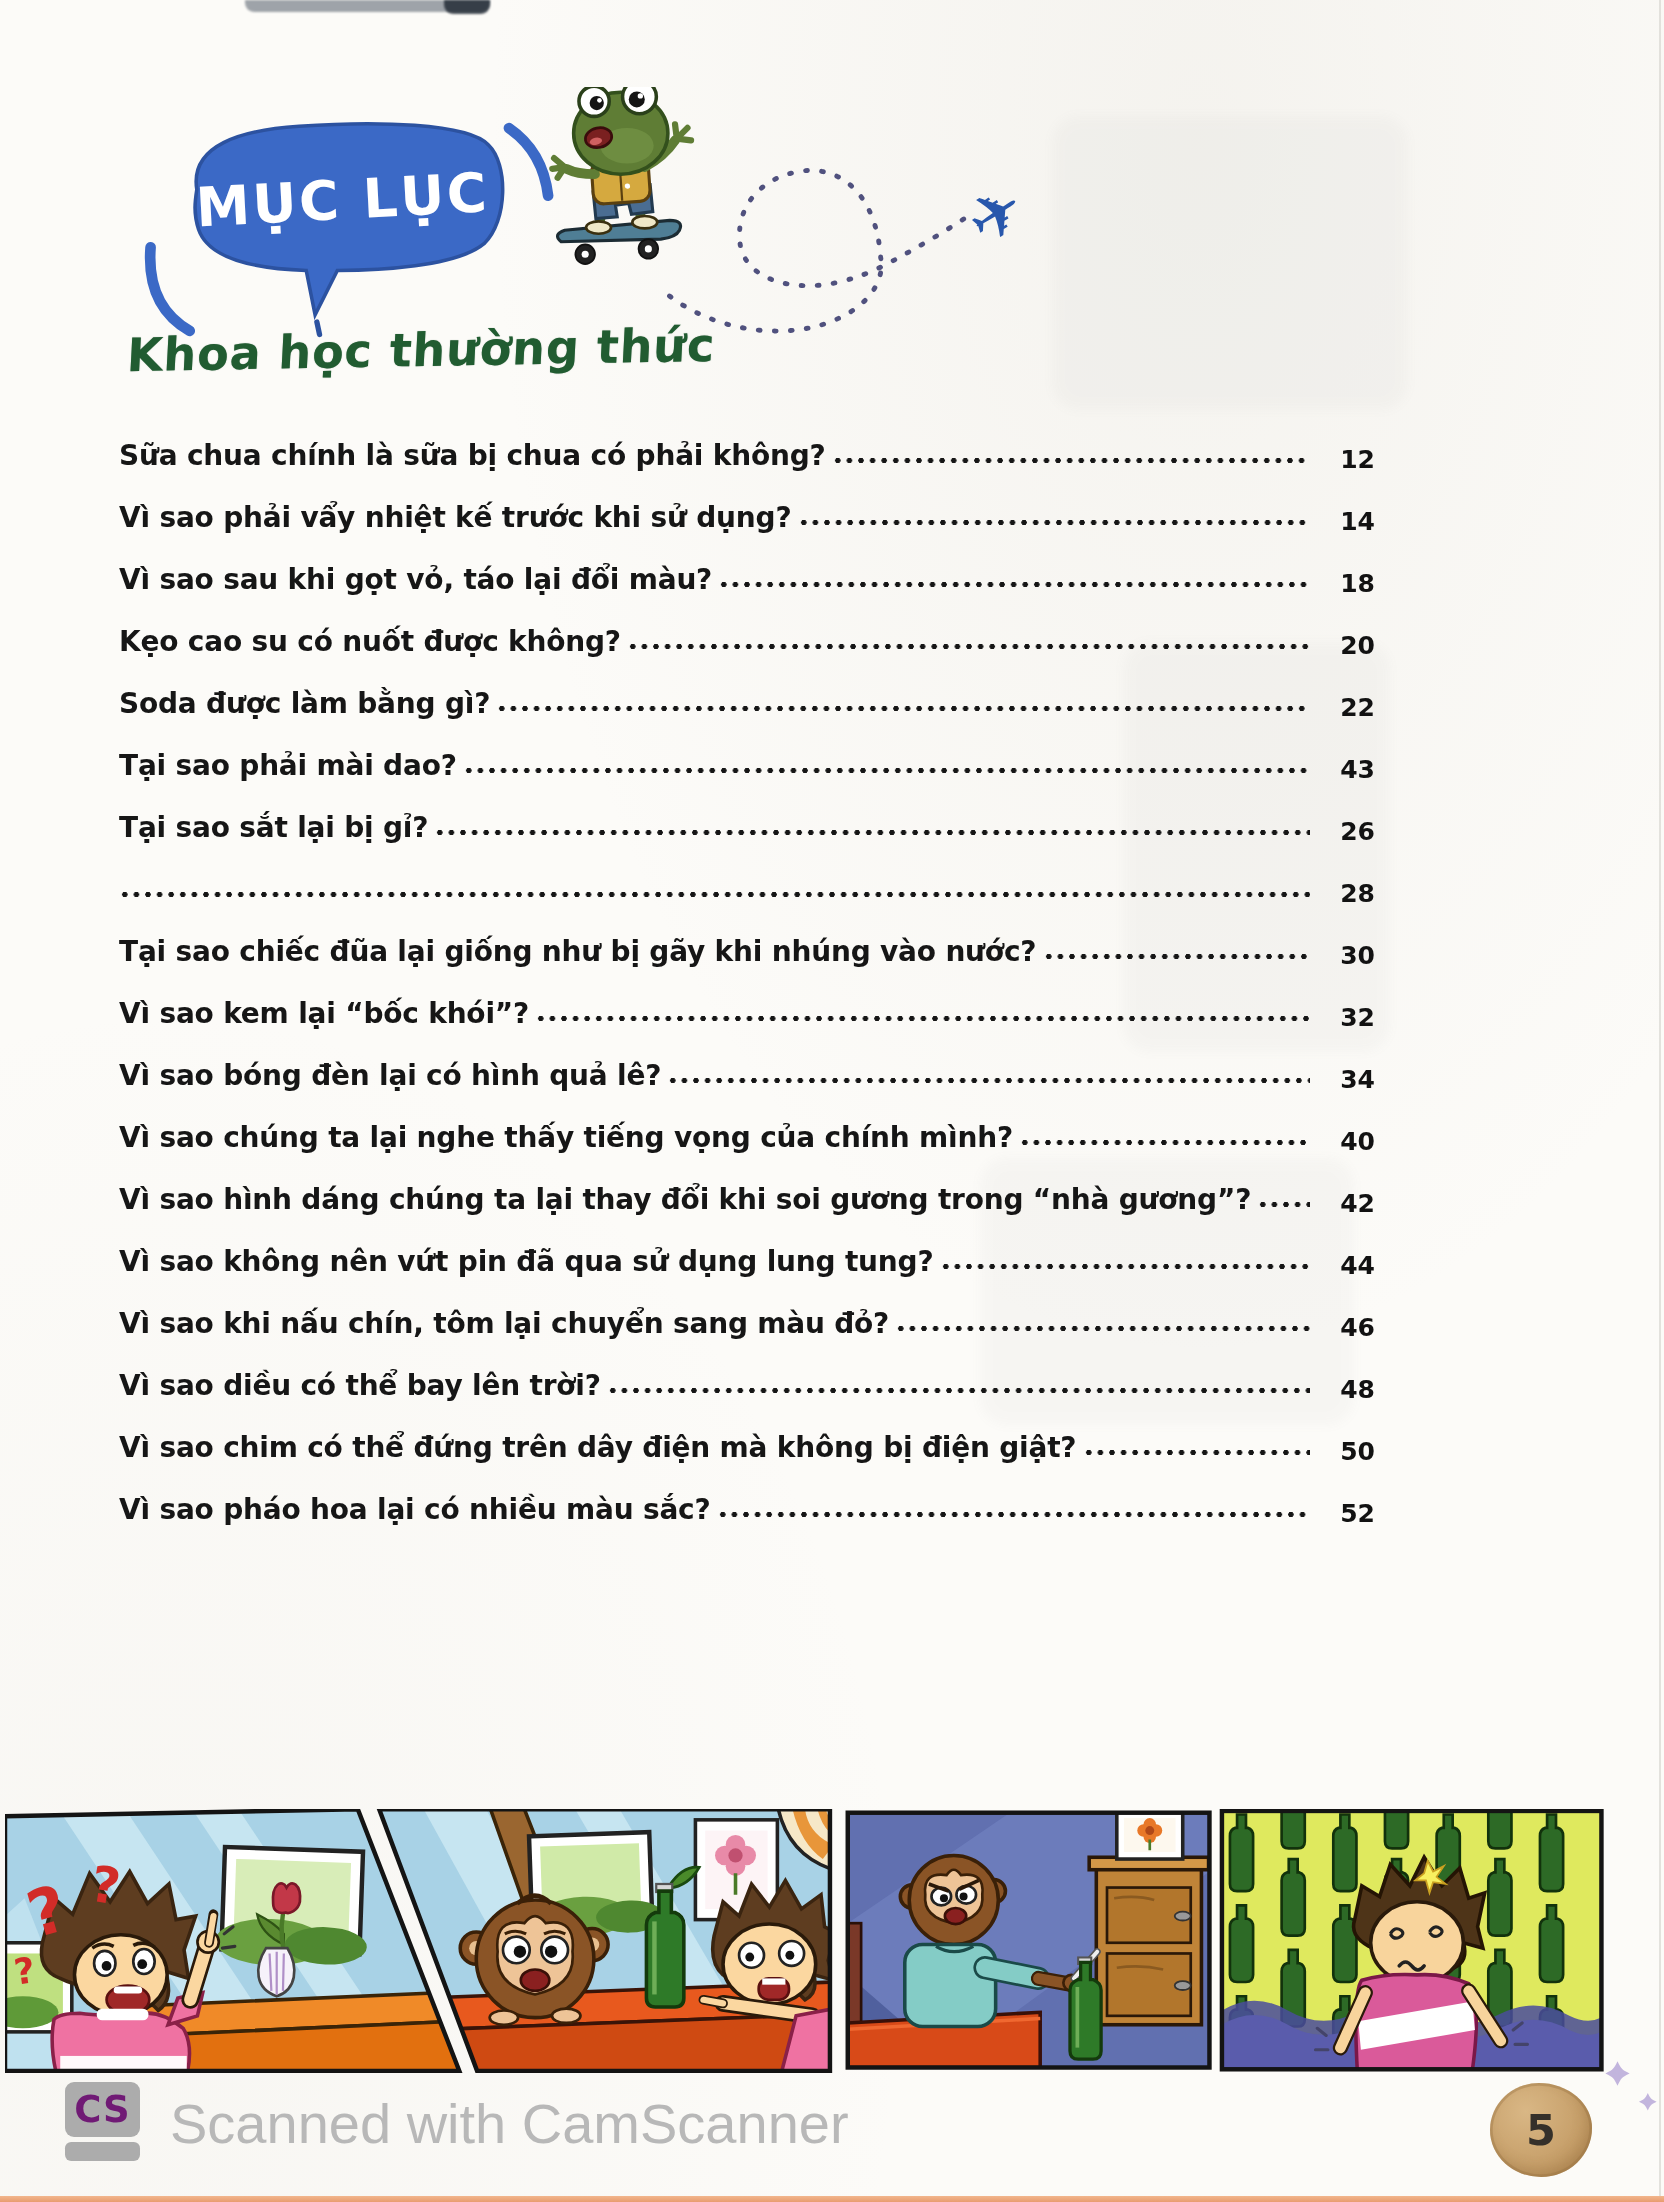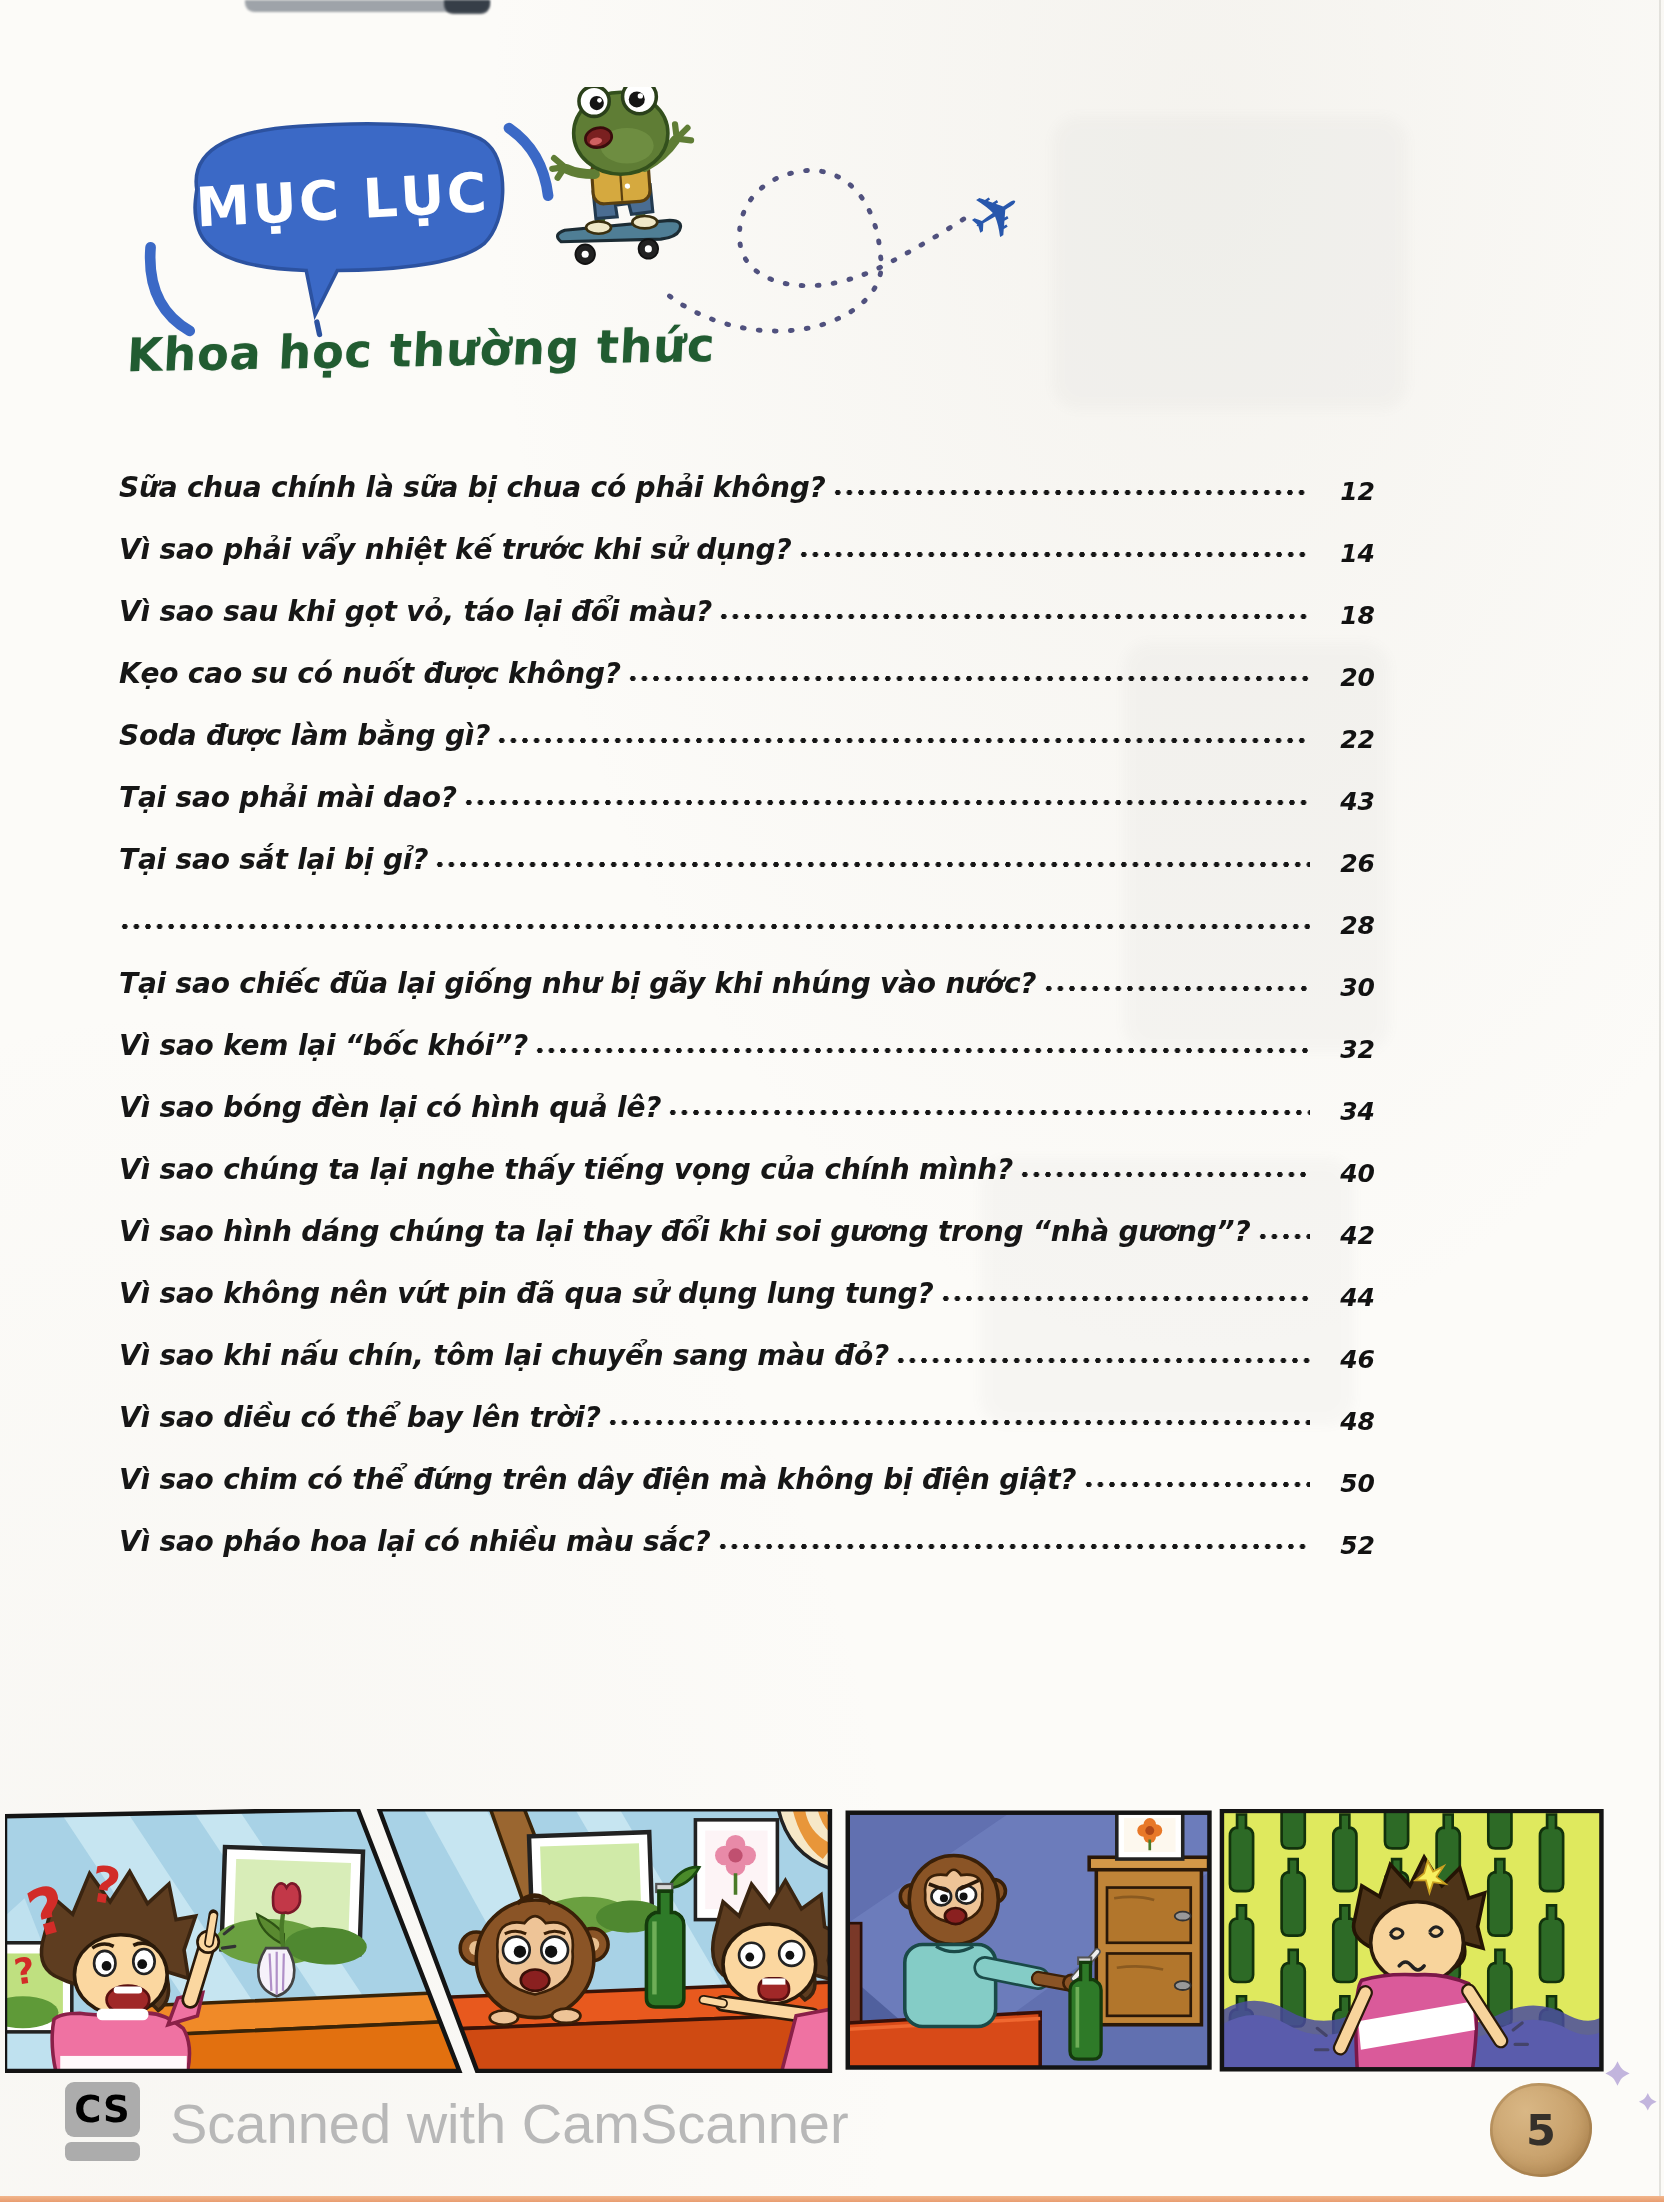--- a/index.html
+++ b/index.html
@@ -24,21 +24,21 @@
   .frog-svg{position:absolute;left:545px;top:87px;width:156px;height:185px;}
   .flight-svg{position:absolute;left:649px;top:163px;width:401px;height:192px;}
   .section-heading{
     position:absolute;left:127px;top:323px;margin:0;
     font-size:46px;font-weight:bold;color:#215c31;
     transform:rotate(-1deg) skewX(-4deg);
     letter-spacing:0.9px; text-shadow:0 0 0.9px rgba(20,70,35,.5);
   }
 
   
-  .toc{position:absolute;left:119px;top:442px;width:1256px;font-style:italic;}
+  .toc{position:absolute;left:119px;top:410px;width:1256px;}
   .toc-row{display:flex;align-items:flex-end;height:62px;}
   .toc-title{
     font-size:28px;font-weight:bold;color:#161616;white-space:nowrap;
     padding-right:6.2px;line-height:1.1;letter-spacing:-0.2px;
   }
   .toc-dots{
     flex:1;min-width:16px;height:10.7px;margin-bottom:6.2px;
     background-image:radial-gradient(circle, #151515 2.4px, rgba(0,0,0,0) 2.9px);
     background-size:11.6px 10.7px;background-repeat:repeat-x;background-position:left center;
   }
@@ -47,21 +47,21 @@
     min-width:62px;text-align:right;line-height:1;padding-left:2.7px;
   }
 
   
   .comic-svg{position:absolute;left:5.3px;top:1809px;width:1600px;height:264px;}
 
   
   .watermark{position:absolute;left:65px;top:2082px;display:flex;align-items:center;}
   .cs-logo{width:75px;height:82px;margin-right:30px;display:flex;flex-direction:column;align-items:center;}
   .cs-top{width:75px;height:55px;background:#acacac;border-radius:9px;display:flex;align-items:center;justify-content:center;
-          font-size:37px;font-weight:bold;color:#000000;letter-spacing:0.9px;}
+          font-size:37px;font-weight:bold;color:#701a75;letter-spacing:0.9px;}
   .cs-bottom{width:75px;height:19.6px;background:#acacac;border-radius:6.2px;margin-top:4.5px;}
   .watermark-text{font-family:"Liberation Sans", sans-serif;font-size:56px;color:#b8b8b8;letter-spacing:0;}
 
   .page-badge{
     position:absolute;left:1490px;top:2083px;width:102px;height:94px;
     background:radial-gradient(circle at 35% 30%, #d9b785, #c49c66 68%, #b68b54);
     border-radius:48% 52% 50% 50% / 50% 48% 52% 50%;
     box-shadow:inset 0 0 0 2.7px rgba(150,112,62,.35), inset -5.3px -7.1px 12.5px rgba(120,85,40,.25);
     display:flex;align-items:center;justify-content:center;
   }

